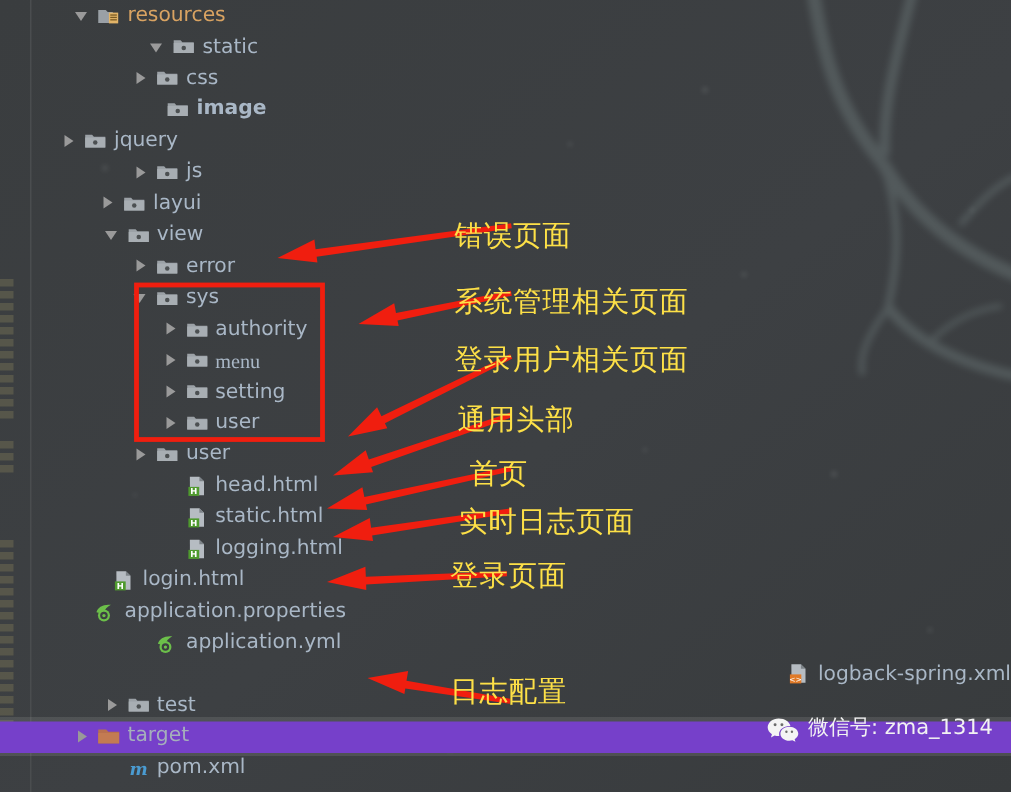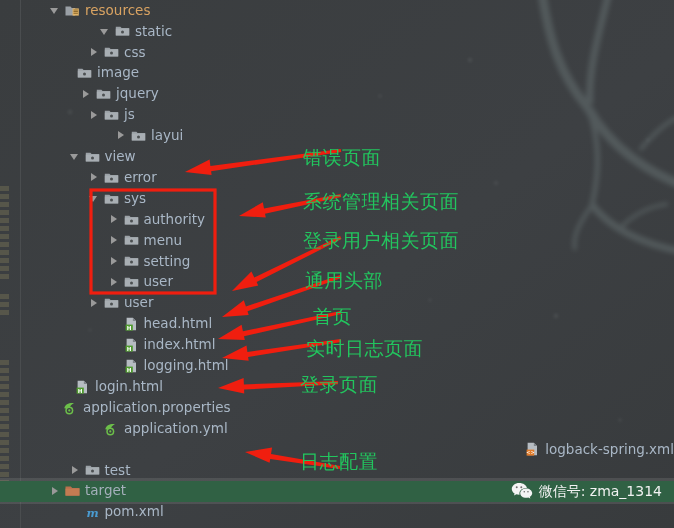--- a/index.html
+++ b/index.html
@@ -30,21 +30,21 @@
   .gutter-tick {
     position:absolute; left:0px; width:9px; height:5px;
     background:#6d6a52; opacity:.55;
   }
 
   .row {
     position:absolute; left:0; width:674px; height:21px;
     display:flex; align-items:center;
     font-size:13.5px; color:#a9b7c6; white-space:nowrap;
   }
-  .row.sel { background:#14532d; }
+  .row.sel { background:#6d28d9; }
   .twisty {
     width:11px; height:11px; margin-right:4px; flex:0 0 auto;
     position:relative;
   }
   .twisty.right::before {
     content:""; position:absolute; left:2px; top:1px;
     border-left:6px solid #9a9a9a;
     border-top:4.5px solid transparent;
     border-bottom:4.5px solid transparent;
   }
@@ -61,31 +61,31 @@
 
   .label { line-height:1; }
   .label.accent { color:#d9a362; }
   .label.plain  { color:#a9b7c6; }
 
   
   #annot { position:absolute; inset:0; z-index:3; pointer-events:none; }
   #annot svg { display:block; width:674px; height:528px; }
   .anno-text {
     position:absolute; z-index:4;
-    color:#22c55e; font-size:19px; line-height:1;
+    color:#fde047; font-size:19px; line-height:1;
     font-family:"DejaVu Sans","Liberation Sans",sans-serif;
     white-space:nowrap; letter-spacing:.5px;
   }
 
   
   #watermark {
     position:absolute; left:0; bottom:24px; width:674px; height:26px;
     background:rgba(150,150,150,0.22);
     z-index:5;
-    display:flex; align-items:center; justify-content:flex-end;
+    display:flex; justify-content:flex-end;
     padding-right:12px; gap:6px;
   }
   #watermark .wm-text {
     color:#f2f2f2; font-size:14px; line-height:1;
     font-family:"DejaVu Sans","Liberation Sans",sans-serif;
   }
   #watermark .wm-icon { width:22px; height:18px; }
 </style>
 </head>
 <body>
@@ -201,32 +201,32 @@
         <span class="twisty right"></span>
         <span class="icon">
           <svg width="15" height="14" viewBox="0 0 15 14" xmlns="http://www.w3.org/2000/svg">
             <path d="M0.8 2.8h4.6l1.2 1.3h7.6v7.3H0.8z" fill="#9ba1a6"></path>
             <path d="M0.8 4.6h13.4v6.8H0.8z" fill="#a8aeb3"></path>
             <circle cx="7.5" cy="8.0" r="1.5" fill="#4c5052"></circle>
           </svg>
         </span>
         <span class="label plain">css</span>
       </div>
-      <div class="row" style="top: 62.7px; padding-left: 62px;">
+      <div class="row" style="top: 62.7px; padding-left: 96px; font-weight: bold;">
         <span class="twisty none"></span>
         <span class="icon">
           <svg width="15" height="14" viewBox="0 0 15 14" xmlns="http://www.w3.org/2000/svg">
             <path d="M0.8 2.8h4.6l1.2 1.3h7.6v7.3H0.8z" fill="#9ba1a6"></path>
             <path d="M0.8 4.6h13.4v6.8H0.8z" fill="#a8aeb3"></path>
             <circle cx="7.5" cy="8.0" r="1.5" fill="#4c5052"></circle>
           </svg>
         </span>
         <span class="label plain">image</span>
       </div>
-      <div class="row" style="top: 83.6px; padding-left: 81px;">
+      <div class="row" style="top: 83.6px; padding-left: 41px;">
         <span class="twisty right"></span>
         <span class="icon">
           <svg width="15" height="14" viewBox="0 0 15 14" xmlns="http://www.w3.org/2000/svg">
             <path d="M0.8 2.8h4.6l1.2 1.3h7.6v7.3H0.8z" fill="#9ba1a6"></path>
             <path d="M0.8 4.6h13.4v6.8H0.8z" fill="#a8aeb3"></path>
             <circle cx="7.5" cy="8.0" r="1.5" fill="#4c5052"></circle>
           </svg>
         </span>
         <span class="label plain">jquery</span>
       </div>
@@ -234,21 +234,21 @@
         <span class="twisty right"></span>
         <span class="icon">
           <svg width="15" height="14" viewBox="0 0 15 14" xmlns="http://www.w3.org/2000/svg">
             <path d="M0.8 2.8h4.6l1.2 1.3h7.6v7.3H0.8z" fill="#9ba1a6"></path>
             <path d="M0.8 4.6h13.4v6.8H0.8z" fill="#a8aeb3"></path>
             <circle cx="7.5" cy="8.0" r="1.5" fill="#4c5052"></circle>
           </svg>
         </span>
         <span class="label plain">js</span>
       </div>
-      <div class="row" style="top: 125.4px; padding-left: 116px;">
+      <div class="row" style="top: 125.4px; padding-left: 67px;">
         <span class="twisty right"></span>
         <span class="icon">
           <svg width="15" height="14" viewBox="0 0 15 14" xmlns="http://www.w3.org/2000/svg">
             <path d="M0.8 2.8h4.6l1.2 1.3h7.6v7.3H0.8z" fill="#9ba1a6"></path>
             <path d="M0.8 4.6h13.4v6.8H0.8z" fill="#a8aeb3"></path>
             <circle cx="7.5" cy="8.0" r="1.5" fill="#4c5052"></circle>
           </svg>
         </span>
         <span class="label plain">layui</span>
       </div>
@@ -289,21 +289,21 @@
         <span class="twisty right"></span>
         <span class="icon">
           <svg width="15" height="14" viewBox="0 0 15 14" xmlns="http://www.w3.org/2000/svg">
             <path d="M0.8 2.8h4.6l1.2 1.3h7.6v7.3H0.8z" fill="#9ba1a6"></path>
             <path d="M0.8 4.6h13.4v6.8H0.8z" fill="#a8aeb3"></path>
             <circle cx="7.5" cy="8.0" r="1.5" fill="#4c5052"></circle>
           </svg>
         </span>
         <span class="label plain">authority</span>
       </div>
-      <div class="row" style="top: 229.9px; padding-left: 108.5px;">
+      <div class="row" style="top: 229.9px; padding-left: 108.5px; font-family: Liberation Serif, serif;">
         <span class="twisty right"></span>
         <span class="icon">
           <svg width="15" height="14" viewBox="0 0 15 14" xmlns="http://www.w3.org/2000/svg">
             <path d="M0.8 2.8h4.6l1.2 1.3h7.6v7.3H0.8z" fill="#9ba1a6"></path>
             <path d="M0.8 4.6h13.4v6.8H0.8z" fill="#a8aeb3"></path>
             <circle cx="7.5" cy="8.0" r="1.5" fill="#4c5052"></circle>
           </svg>
         </span>
         <span class="label plain">menu</span>
       </div>
@@ -355,21 +355,21 @@
       <div class="row" style="top: 334.4px; padding-left: 108.5px;">
         <span class="twisty none"></span>
         <span class="icon">
           <svg width="15" height="14" viewBox="0 0 15 14" xmlns="http://www.w3.org/2000/svg">
             <path d="M2.6 0.8h6.3l3.1 3.1v9.3H2.6z" fill="#b6bcc2"></path>
             <path d="M8.9 0.8l3.1 3.1H8.9z" fill="#7d8388"></path>
             <rect x="1.6" y="7.6" width="7.2" height="6.0" fill="#4f9a2e"></rect>
             <text x="5.2" y="12.6" font-family="DejaVu Sans, sans-serif" font-size="5.6" font-weight="bold" fill="#ffffff" text-anchor="middle">H</text>
           </svg>
         </span>
-        <span class="label plain">index.html</span>
+        <span class="label plain">static.html</span>
       </div>
       <div class="row" style="top: 355.3px; padding-left: 108.5px;">
         <span class="twisty none"></span>
         <span class="icon">
           <svg width="15" height="14" viewBox="0 0 15 14" xmlns="http://www.w3.org/2000/svg">
             <path d="M2.6 0.8h6.3l3.1 3.1v9.3H2.6z" fill="#b6bcc2"></path>
             <path d="M8.9 0.8l3.1 3.1H8.9z" fill="#7d8388"></path>
             <rect x="1.6" y="7.6" width="7.2" height="6.0" fill="#4f9a2e"></rect>
             <text x="5.2" y="12.6" font-family="DejaVu Sans, sans-serif" font-size="5.6" font-weight="bold" fill="#ffffff" text-anchor="middle">H</text>
           </svg>

